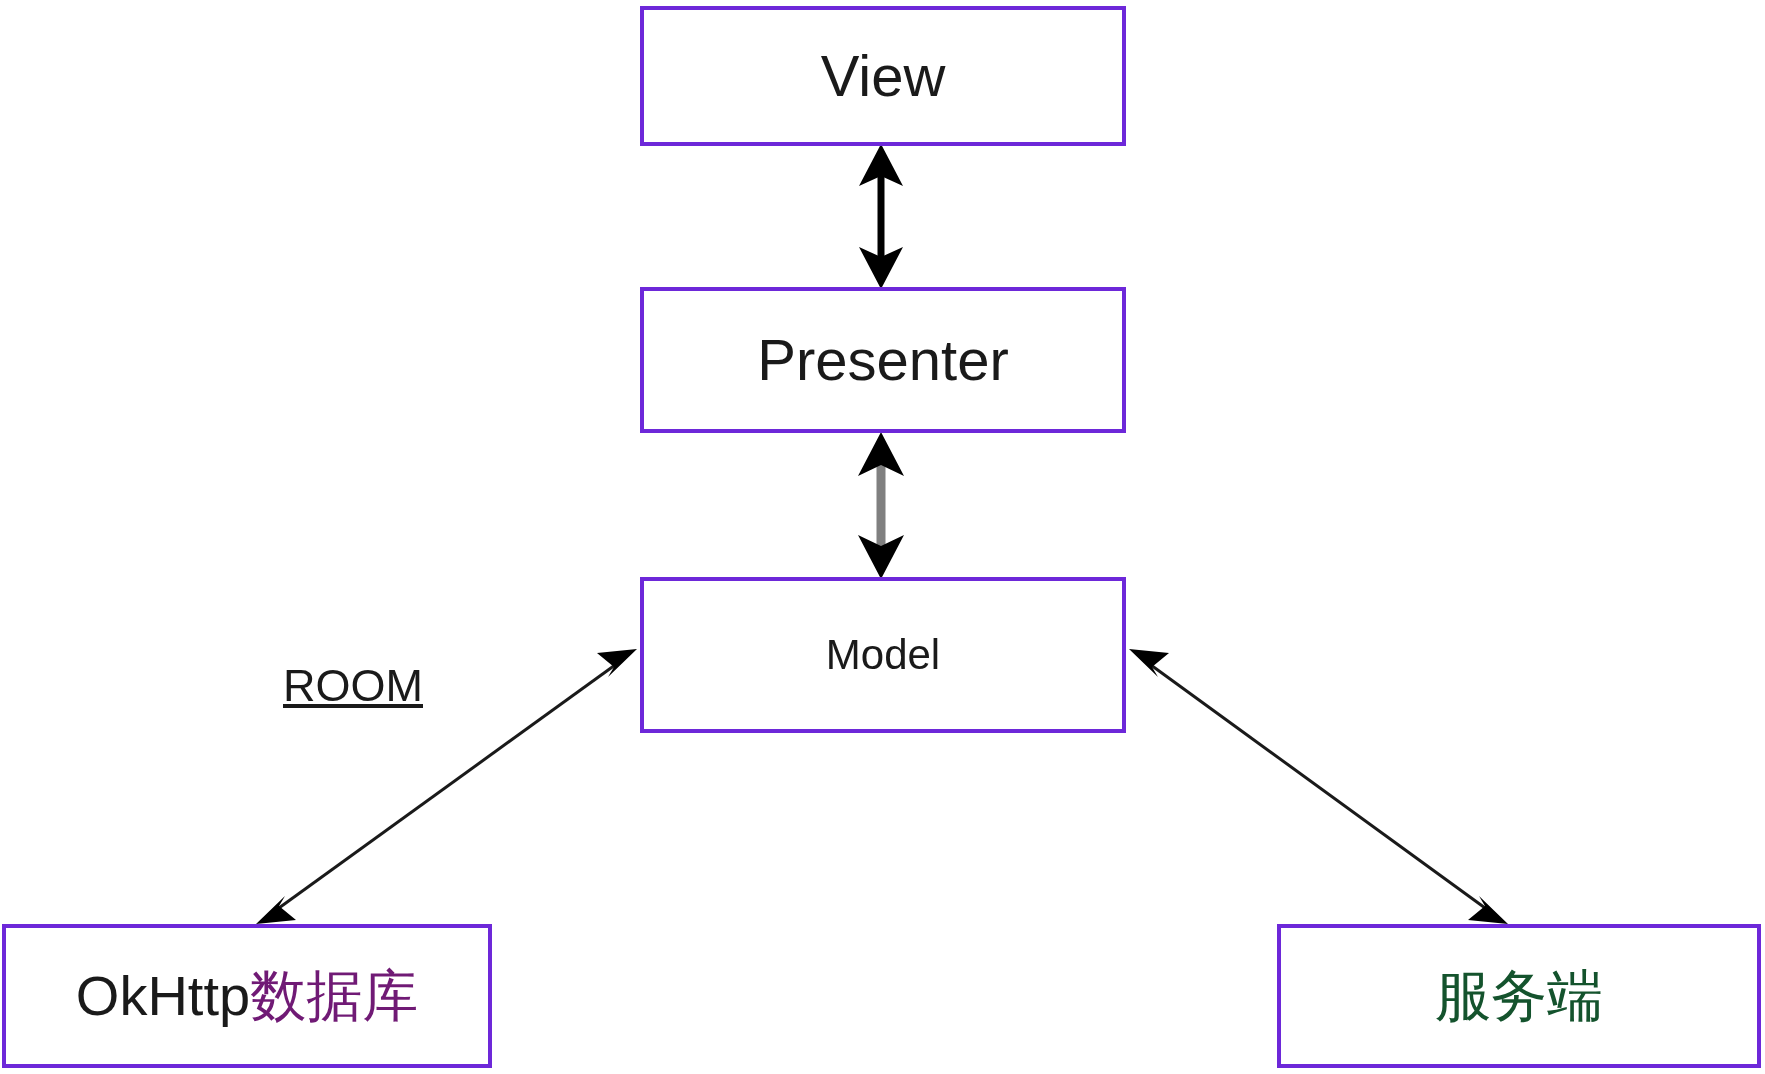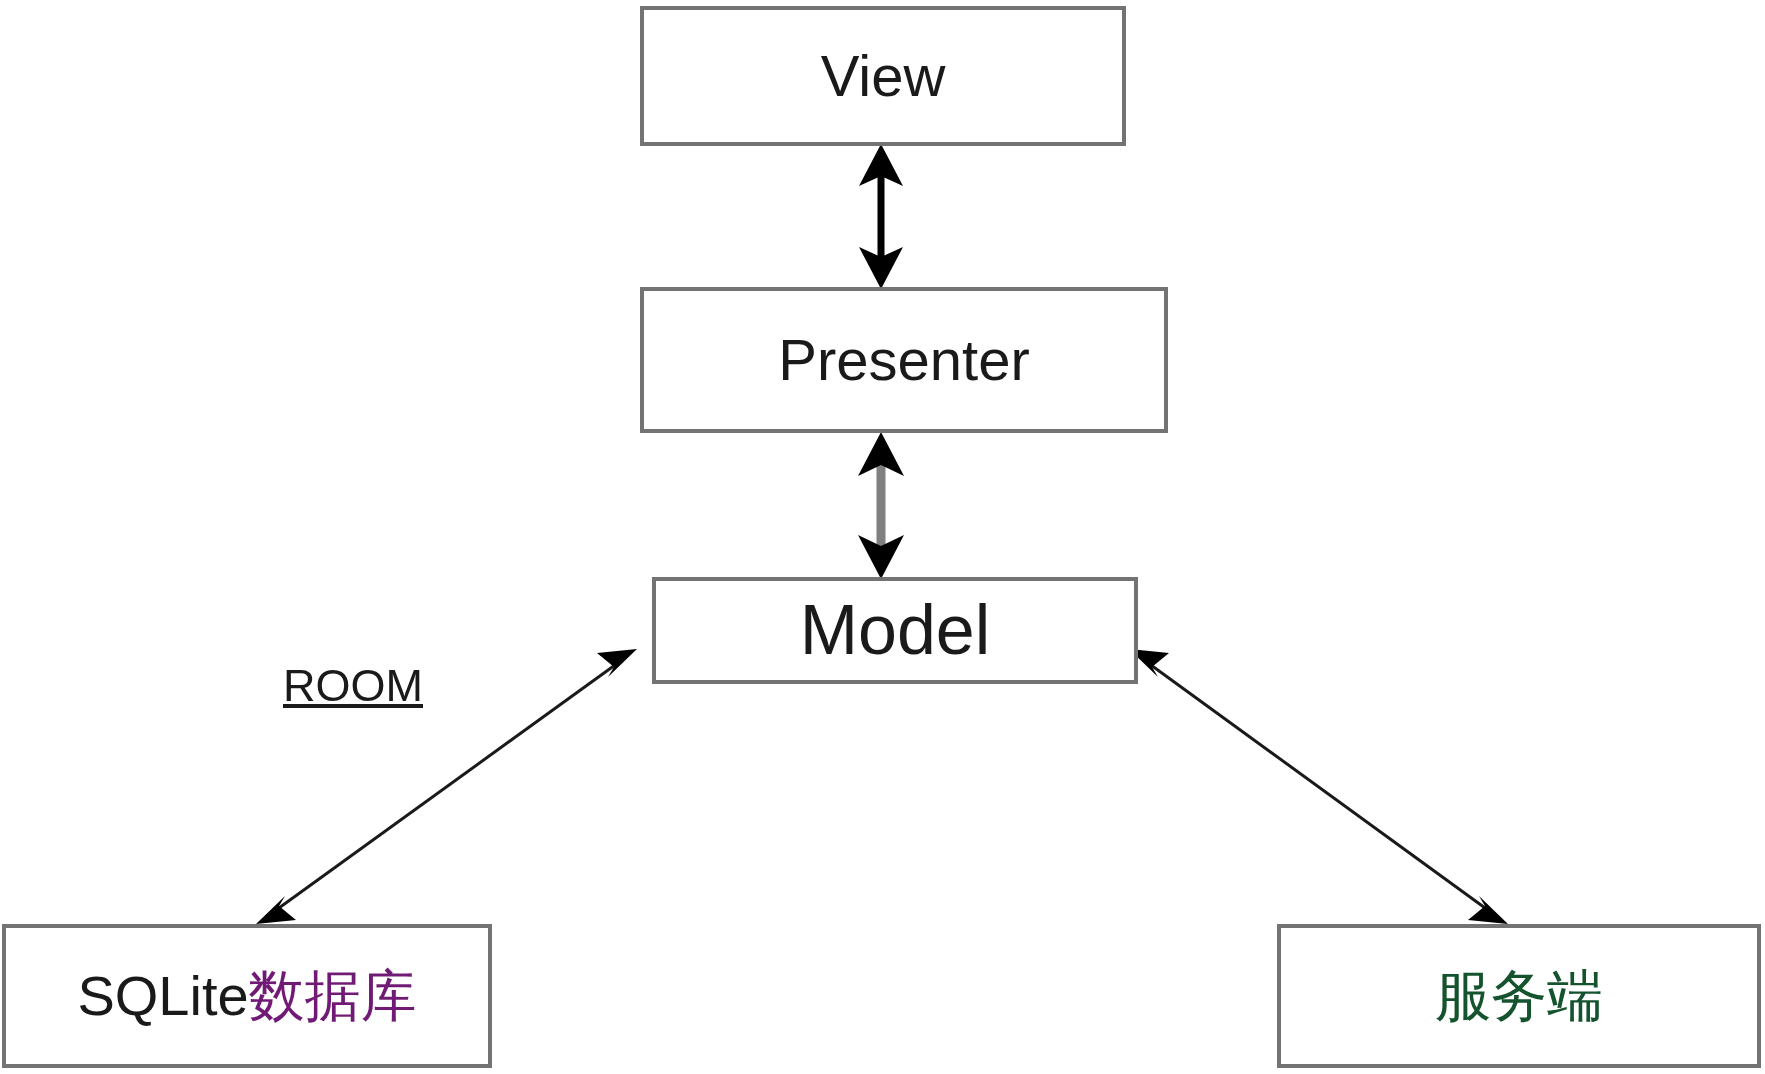--- a/index.html
+++ b/index.html
@@ -12,21 +12,21 @@
     width: 1765px;
     height: 1074px;
     background: #ffffff;
     overflow: hidden;
     font-family: "Liberation Sans", "DejaVu Sans", sans-serif;
   }
   .node {
     position: absolute;
     box-sizing: border-box;
     background: #ffffff;
-    border: 4px solid #737373;
+    border: 4px solid #6d28d9;
     display: flex;
     align-items: center;
     justify-content: center;
     text-align: center;
     line-height: 1.1;
     color: #1a1a1a;
   }
   .node-label {
     display: block;
     white-space: pre;
@@ -34,31 +34,30 @@
   #node-view {
     left: 640px;
     top: 6px;
     width: 486px;
     height: 140px;
     font-size: 58px;
   }
   #node-presenter {
     left: 640px;
     top: 287px;
-    width: 528px;
+    width: 486px;
     height: 146px;
     font-size: 58px;
   }
   #node-model {
     left: 640px;
     top: 577px;
     width: 486px;
-    height: 107px;
-    font-size: 70px;
-    margin-left: 12px;
+    height: 156px;
+    font-size: 42px;
   }
   #node-sqlite {
     left: 2px;
     top: 924px;
     width: 490px;
     height: 144px;
     font-size: 56px;
   }
   #node-server {
     left: 1277px;
@@ -135,21 +134,21 @@
 
   <div class="node" id="node-presenter">
     <span class="node-label">Presenter</span>
   </div>
 
   <div class="node" id="node-model">
     <span class="node-label">Model</span>
   </div>
 
   <div class="node" id="node-sqlite">
-    <span class="node-label"><span class="latin-part">SQLite</span><span class="cjk-part">数据库</span></span>
+    <span class="node-label"><span class="latin-part">OkHttp</span><span class="cjk-part">数据库</span></span>
   </div>
 
   <div class="node" id="node-server">
     <span class="node-label">服务端</span>
   </div>
 
   <div class="edge-label" id="label-room">ROOM</div>
 
 
 </div>

